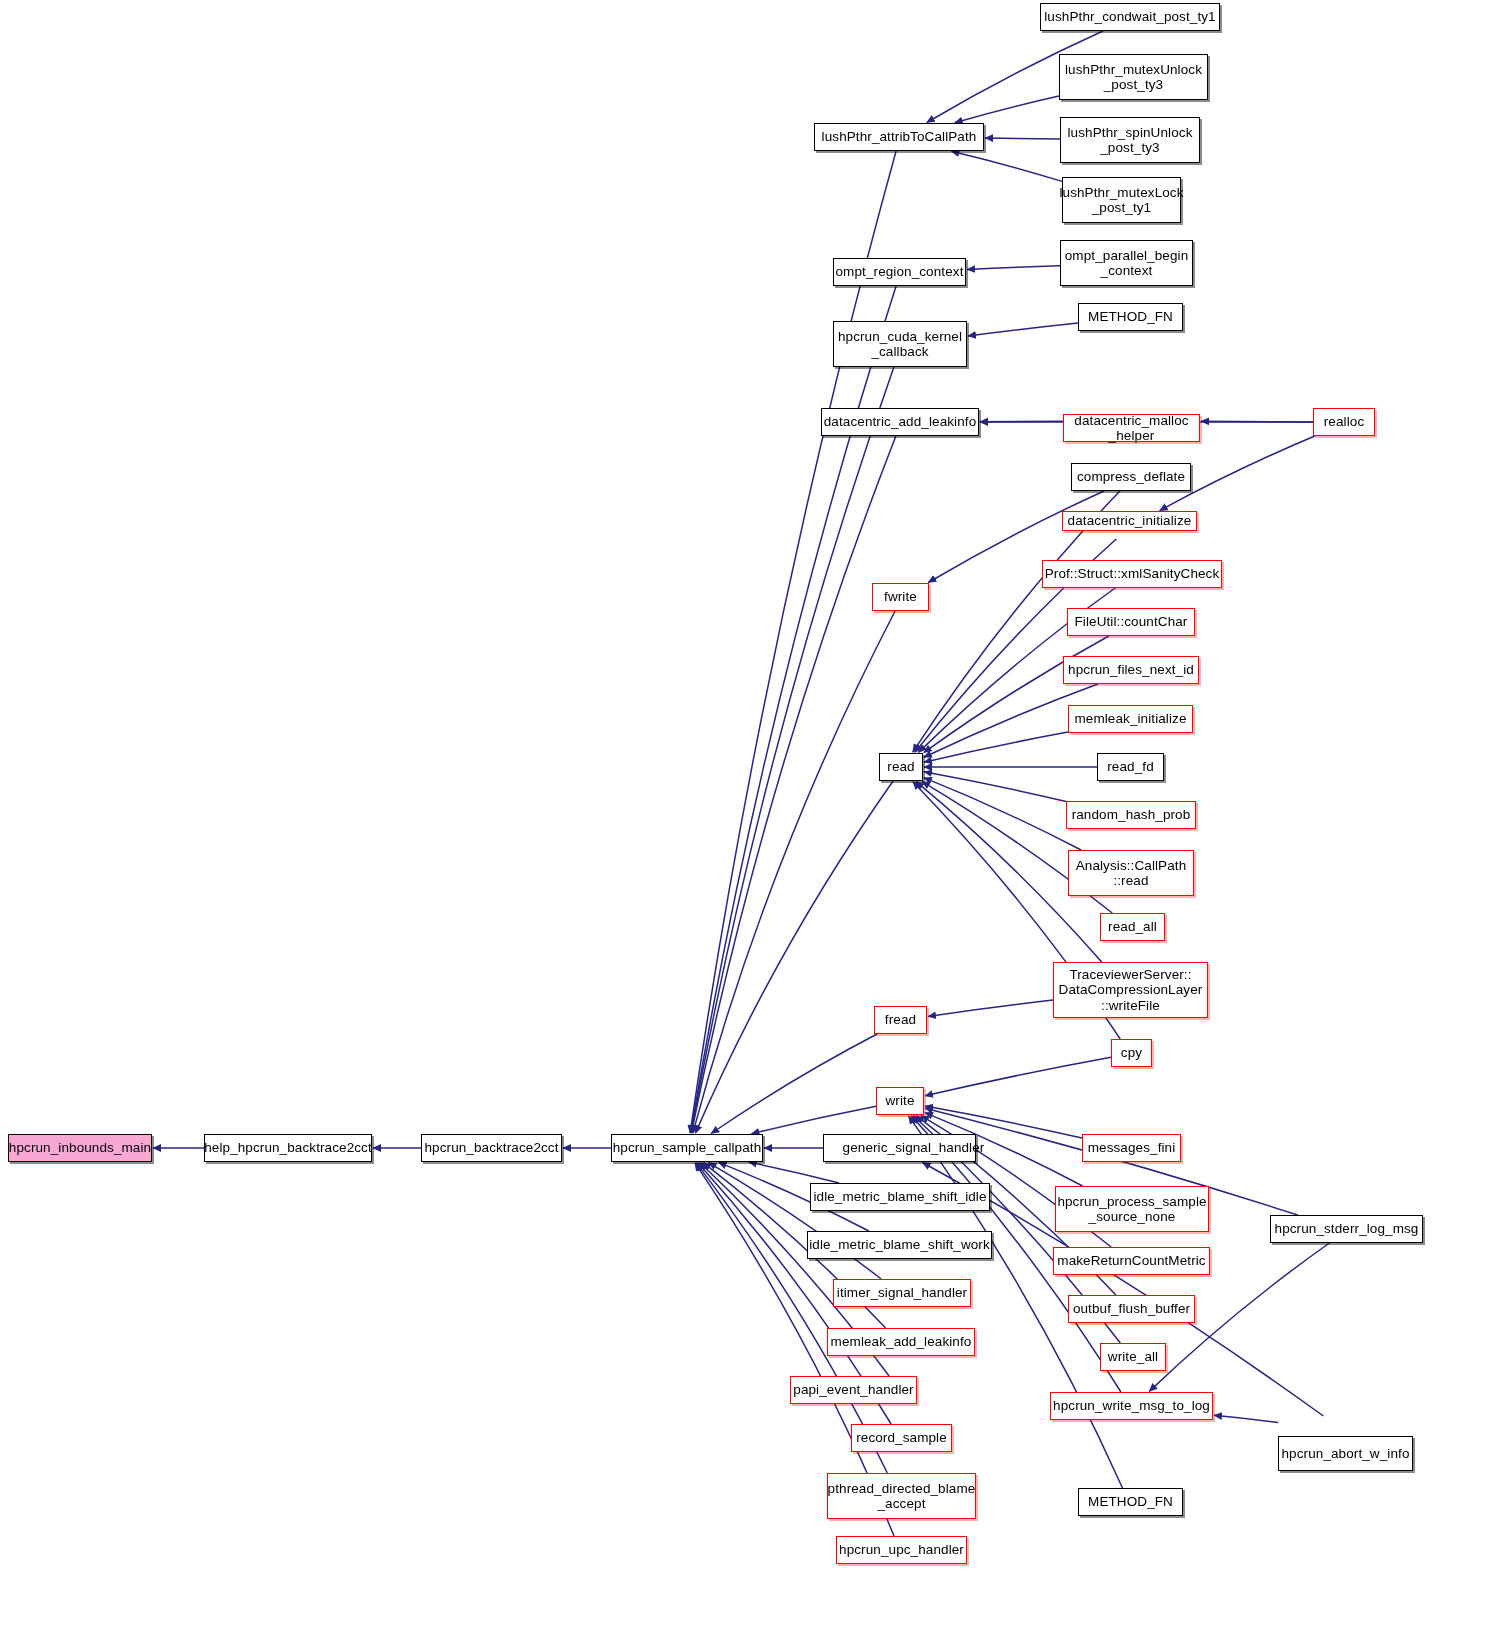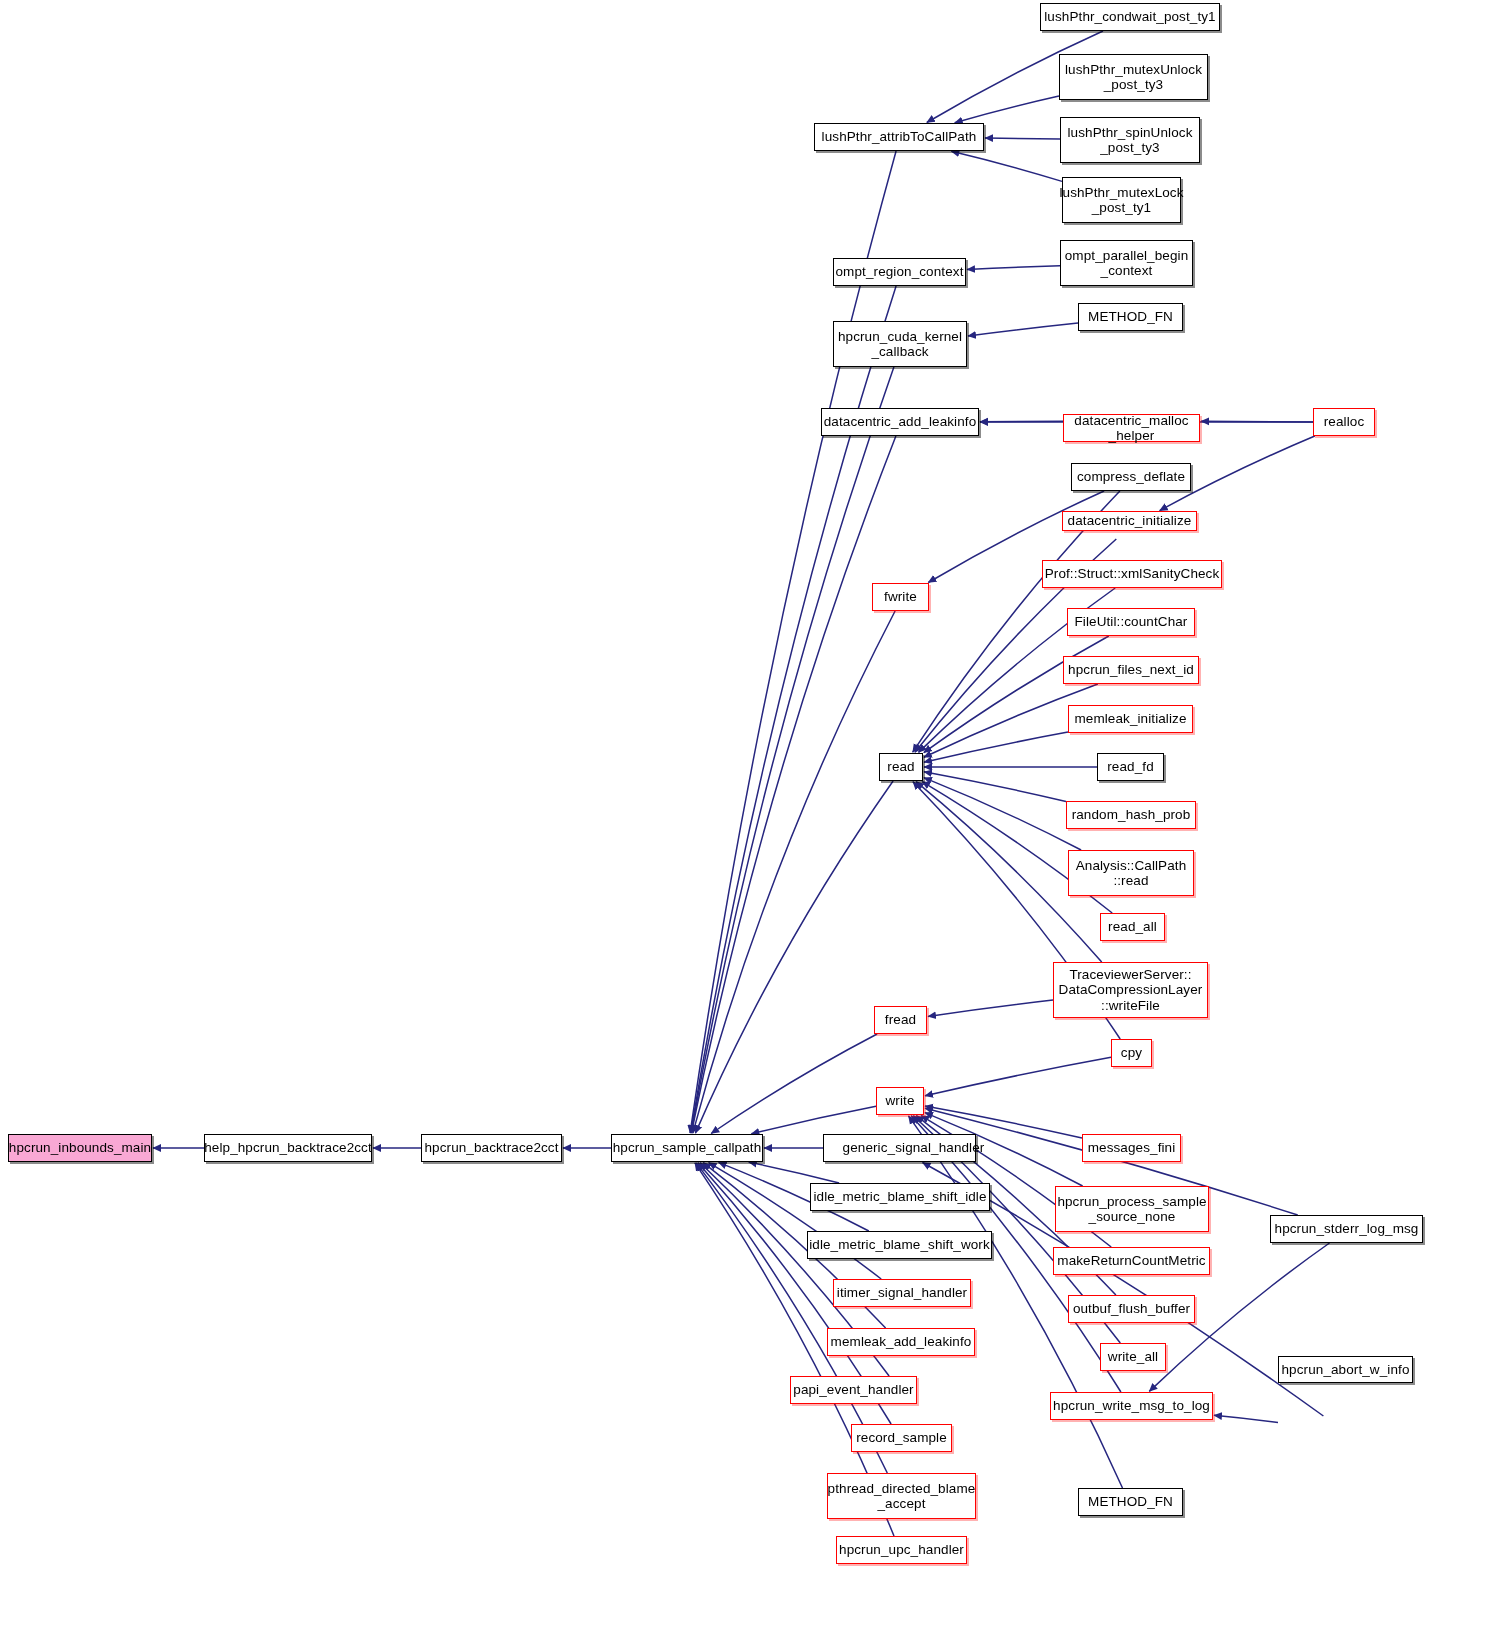--- a/index.html
+++ b/index.html
@@ -137,15 +137,15 @@
       <div class="node red" style="left: 836px; top: 1536px; width: 131px; height: 28px;">hpcrun_upc_handler</div>
       <div class="node red" style="left: 1082px; top: 1134px; width: 99px; height: 28px;">messages_fini</div>
       <div class="node red" style="left: 1055px; top: 1186px; width: 154px; height: 46px;">hpcrun_process_sample
 _source_none</div>
       <div class="node red" style="left: 1053px; top: 1247px; width: 157px; height: 28px;">makeReturnCountMetric</div>
       <div class="node red" style="left: 1068px; top: 1295px; width: 127px; height: 28px;">outbuf_flush_buffer</div>
       <div class="node red" style="left: 1100px; top: 1343px; width: 66px; height: 28px;">write_all</div>
       <div class="node red" style="left: 1050px; top: 1392px; width: 163px; height: 28px;">hpcrun_write_msg_to_log</div>
       <div class="node plain" style="left: 1078px; top: 1488px; width: 105px; height: 28px;">METHOD_FN</div>
       <div class="node plain" style="left: 1270px; top: 1215px; width: 153px; height: 28px;">hpcrun_stderr_log_msg</div>
-      <div class="node plain" style="left: 1278px; top: 1356px; width: 135px; height: 27px; text-align: center;">hpcrun_abort_w_info</div>
+      <div class="node plain" style="left: 1278px; top: 1436px; width: 135px; height: 35px; text-align: center;">hpcrun_abort_w_info</div>
     </div>
 </div>
 
 </body></html>

